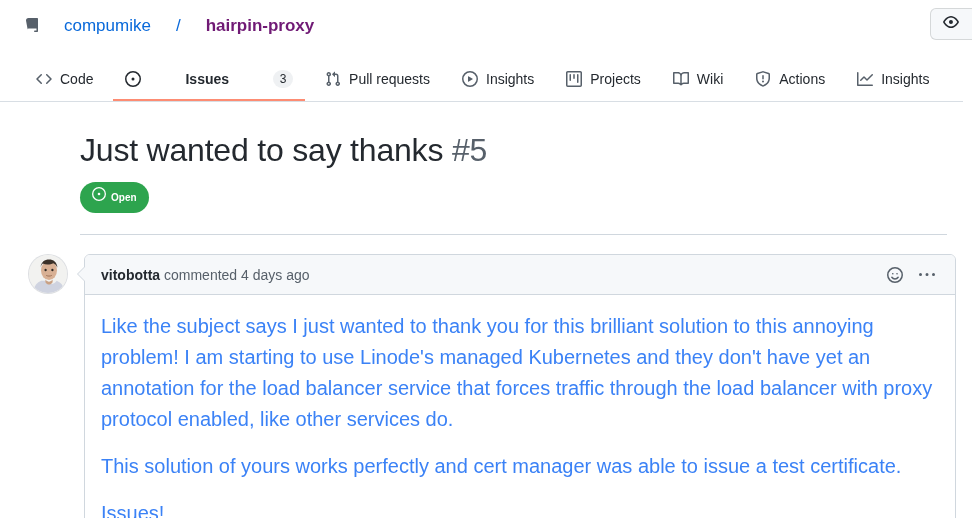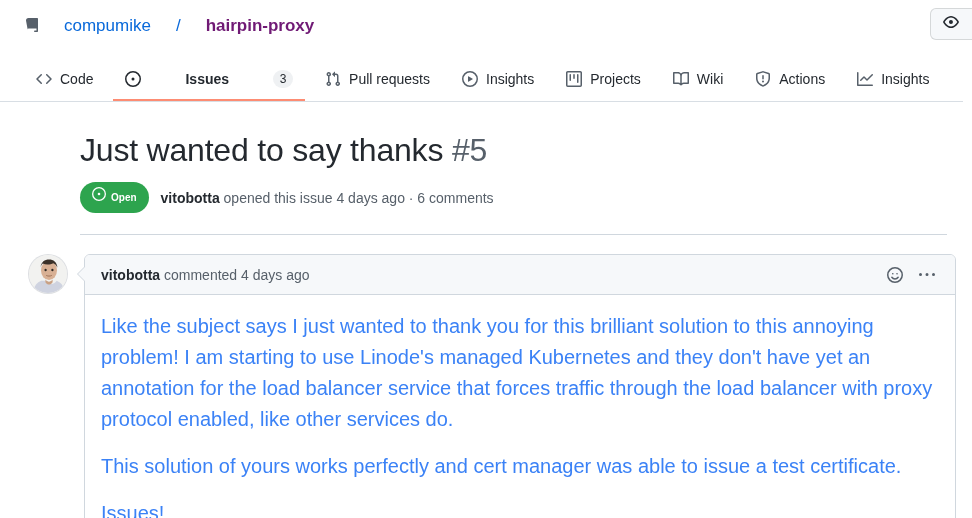--- a/index.html
+++ b/index.html
@@ -338,21 +338,20 @@
   <div class="issue-meta">
     <span class="state-badge">
       <span>
         <svg width="14" height="14" viewBox="0 0 16 16" fill="currentColor" aria-hidden="true">
           <path d="M8 9.5a1.5 1.5 0 1 0 0-3 1.5 1.5 0 0 0 0 3Z"></path>
           <path d="M8 0a8 8 0 1 1 0 16A8 8 0 0 1 8 0ZM1.5 8a6.5 6.5 0 1 0 13 0 6.5 6.5 0 0 0-13 0Z"></path>
         </svg>
       </span>
       <span>Open</span>
     </span>
-    <span class="meta-text"><span class="meta-author">vitobotta</span><span> opened this issue 4 days ago · 6 comments</span></span>
   </div>
 
   <hr class="head-rule">
 </div>
 
 <div class="timeline">
   <div class="comment-row">
 
     <div class="avatar">
       <svg width="40" height="40" viewBox="0 0 40 40" aria-hidden="true">

